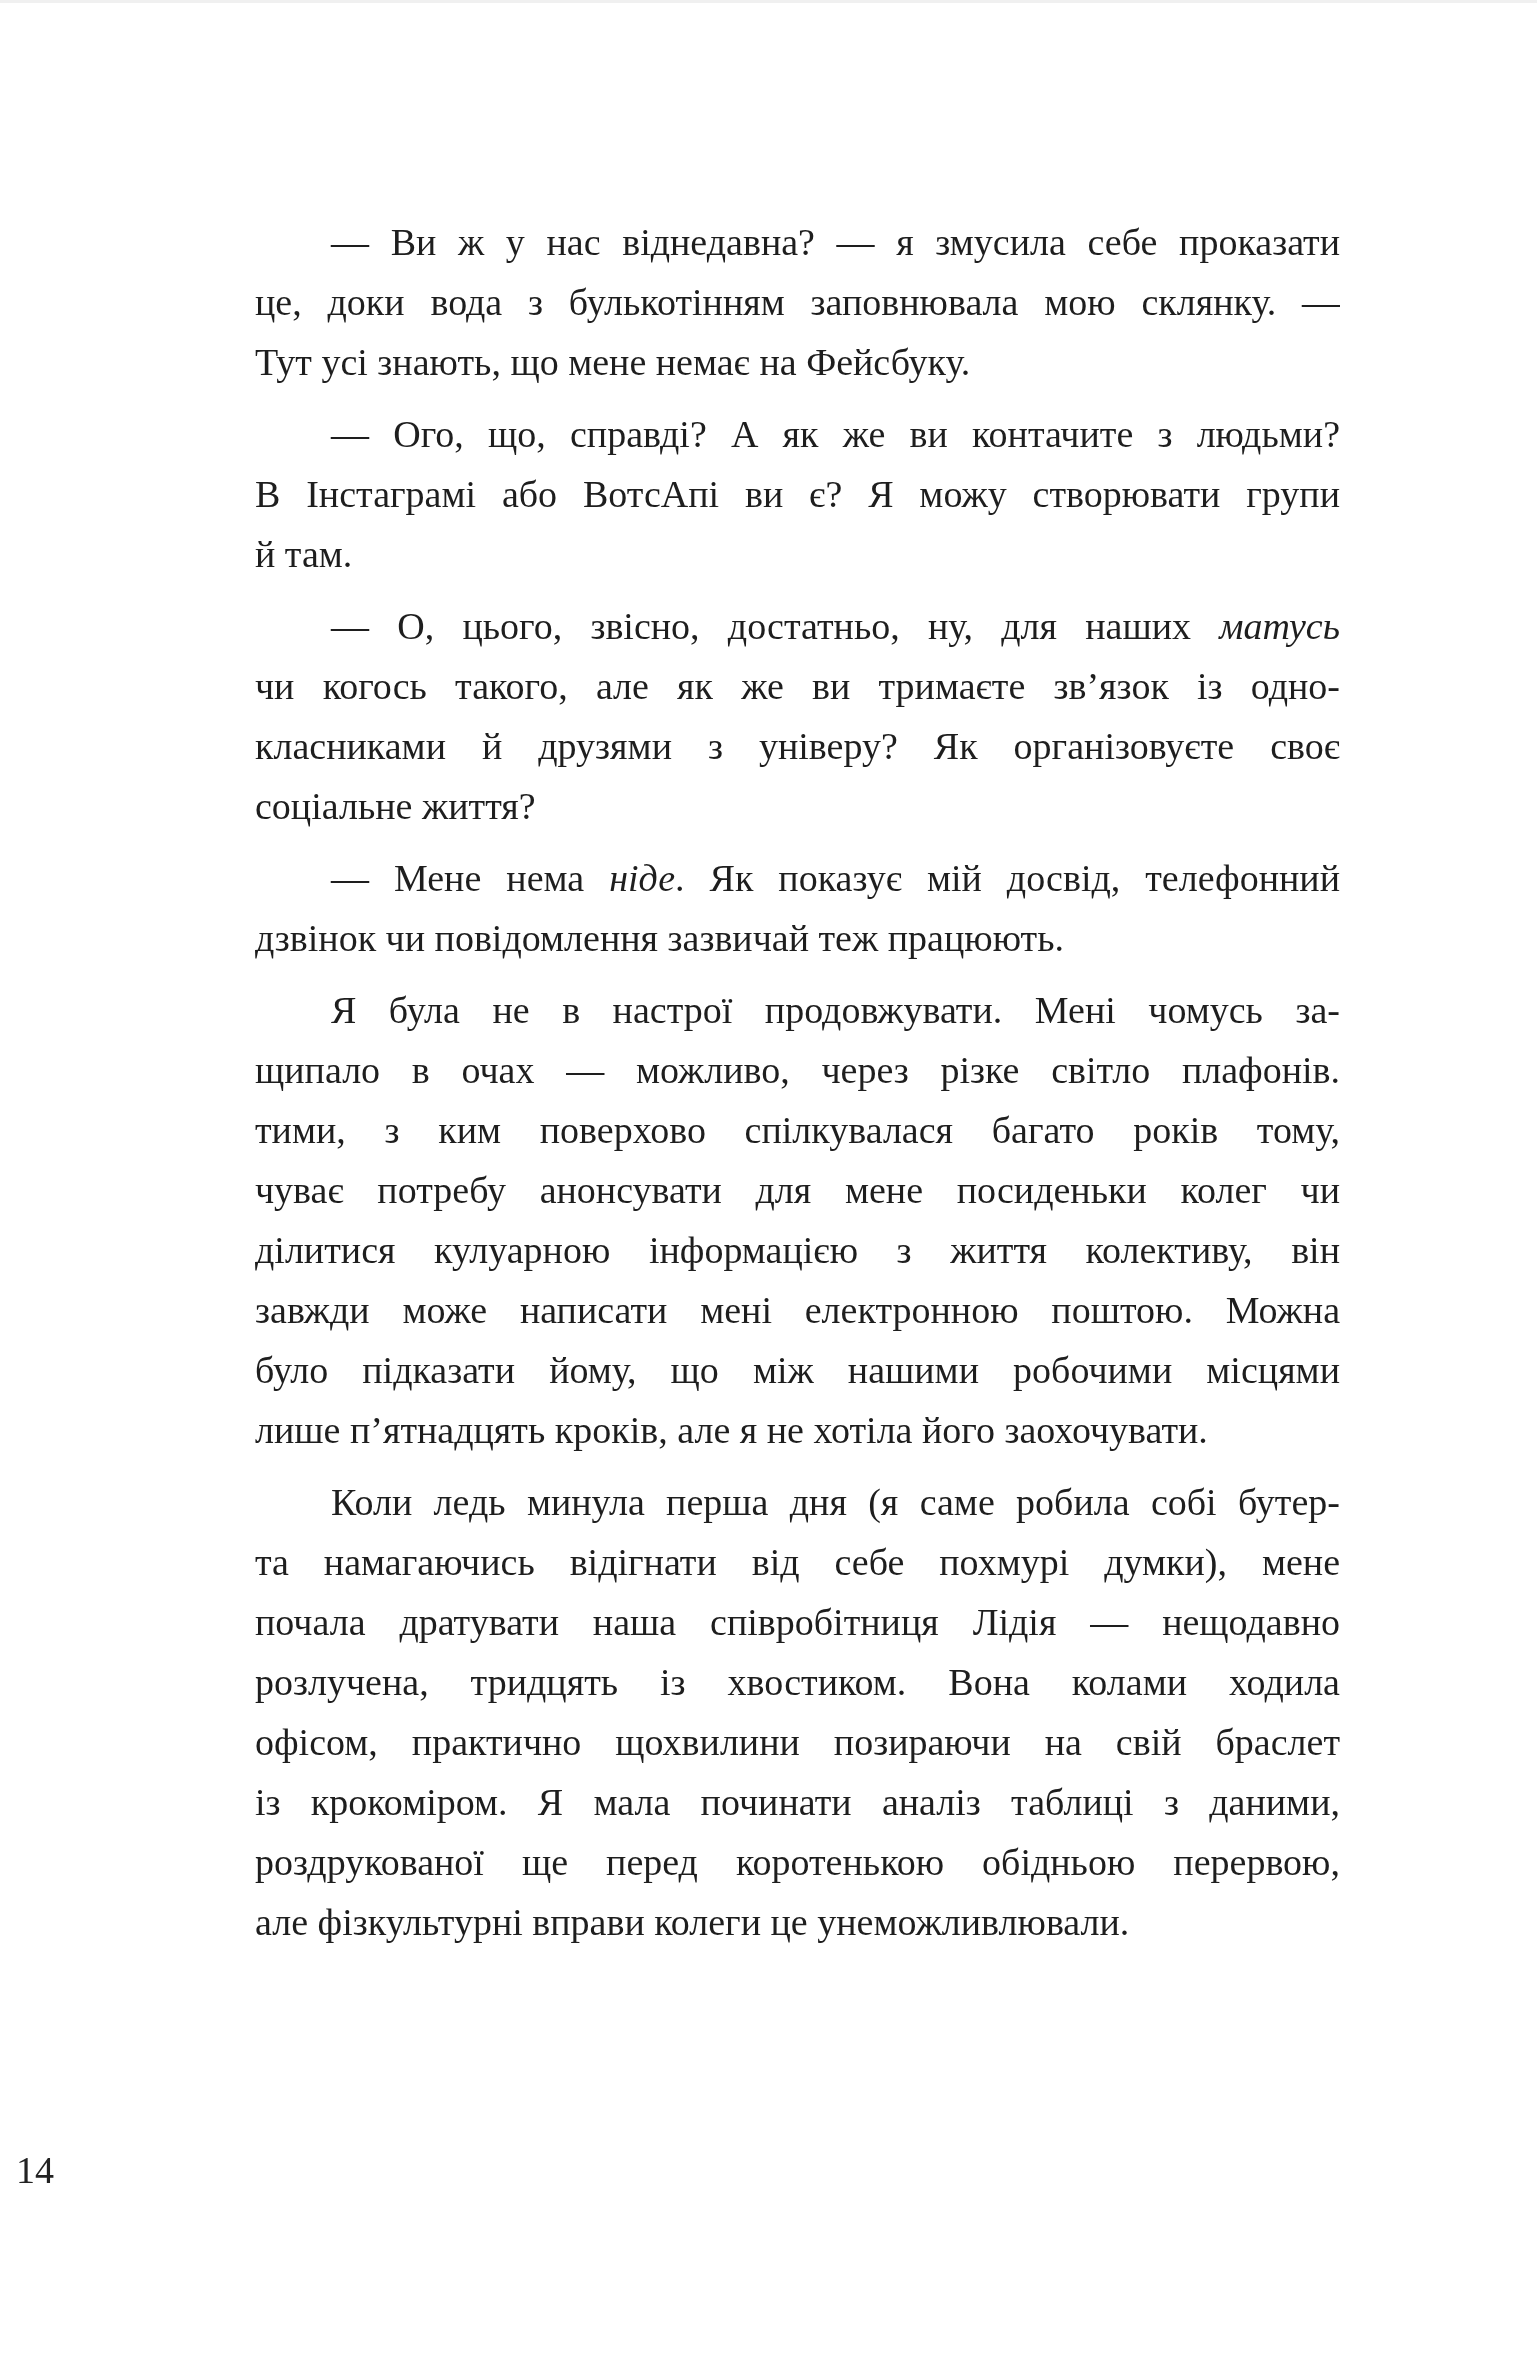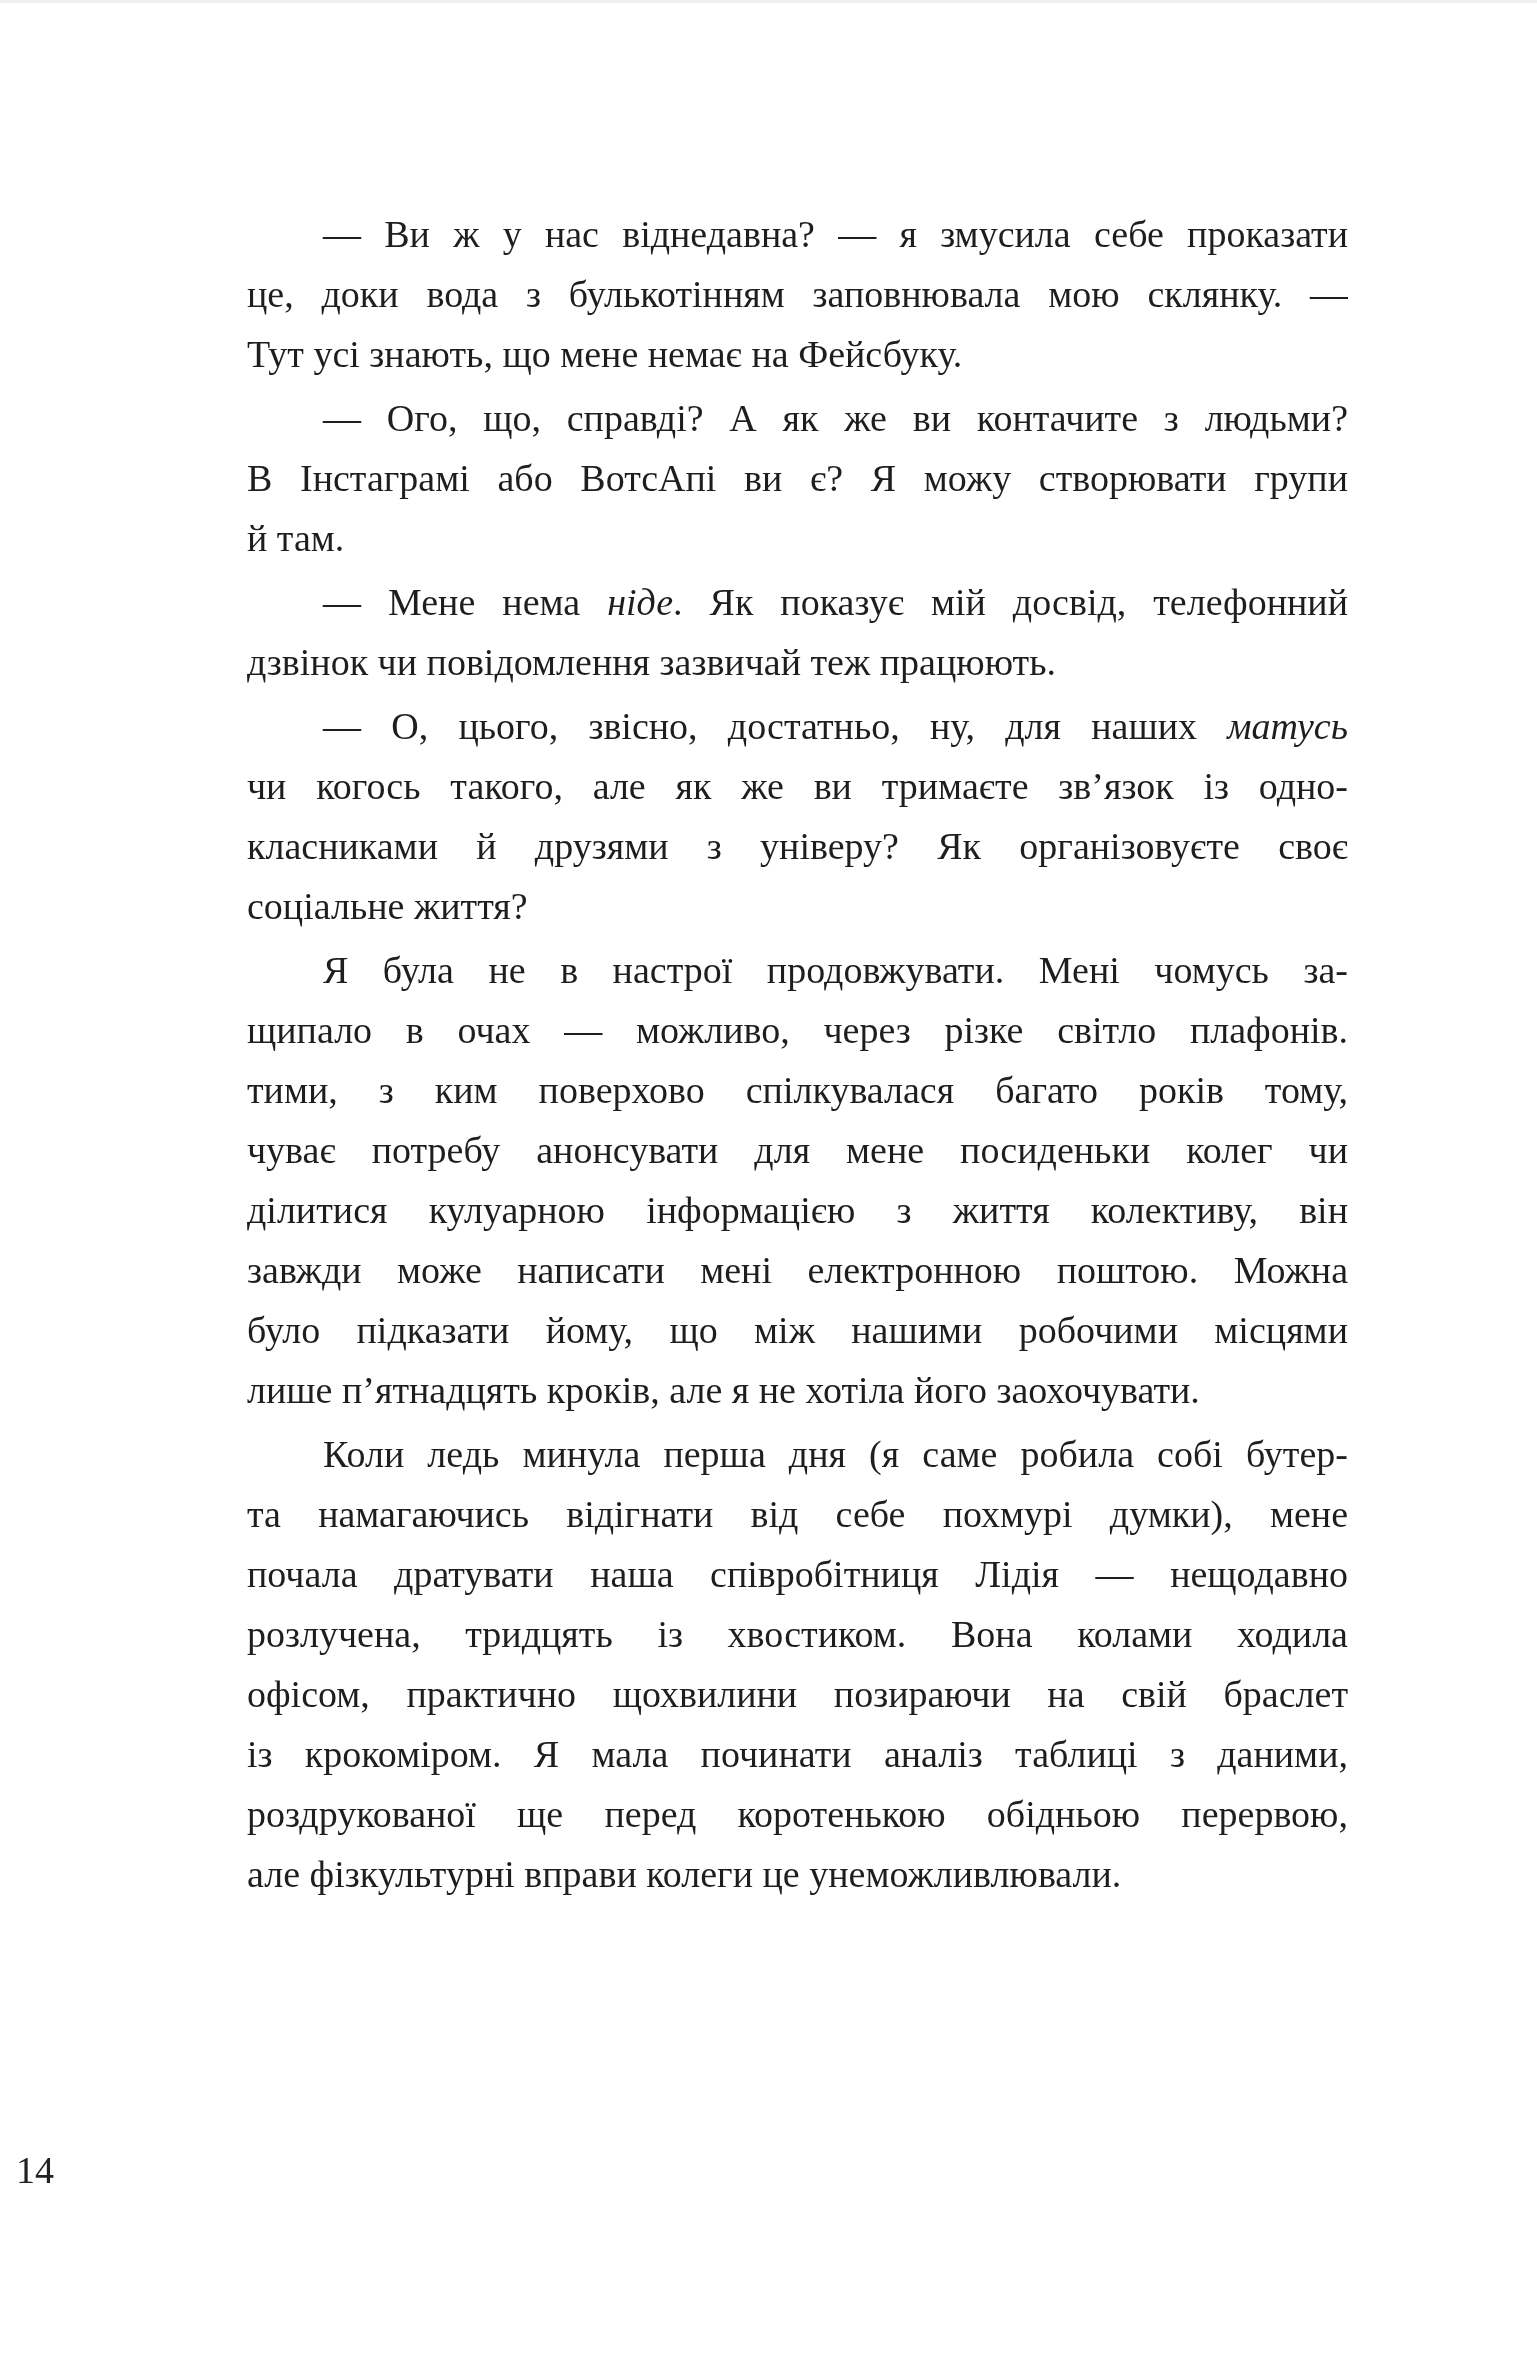--- a/index.html
+++ b/index.html
@@ -23,21 +23,21 @@
   .text-block {
     position: absolute;
     left: 243px;
     top: 200px;
     width: 1109px;
     font-size: 38px;
     line-height: 60px;
     color: #1e1e1e;
     letter-spacing: 0;
   }
-  .paragraph { margin: 4px; padding: 0; }
+  .paragraph { margin: 12px; padding: 0; }
   .line {
     height: 60px;
     overflow: hidden;
     text-align: justify;
     text-align-last: justify;
     white-space: normal;
   }
   .line.last { text-align-last: left; }
   .line.indent { text-indent: 76px; }
   .it { font-style: italic; }
@@ -63,28 +63,28 @@
         <div class="line indent">— Ви ж у нас віднедавна? — я змусила себе проказати</div>
         <div class="line">це, доки вода з булькотінням заповнювала мою склянку. —</div>
         <div class="line last">Тут усі знають, що мене немає на Фейсбуку.</div>
       </div>
       <div class="paragraph">
         <div class="line indent">— Ого, що, справді? А як же ви контачите з людьми?</div>
         <div class="line">В Інстаграмі або ВотсАпі ви є? Я можу створювати групи</div>
         <div class="line last">й там.</div>
       </div>
       <div class="paragraph">
-        <div class="line indent">— Мене нема <span class="it">ніде</span>. Як показує мій досвід, телефонний</div>
-        <div class="line last">дзвінок чи повідомлення зазвичай теж працюють.</div>
-      </div>
-      <div class="paragraph">
         <div class="line indent">— О, цього, звісно, достатньо, ну, для наших <span class="it">матусь</span></div>
         <div class="line">чи когось такого, але як же ви тримаєте зв’язок із одно-</div>
         <div class="line">класниками й друзями з універу? Як організовуєте своє</div>
         <div class="line last">соціальне життя?</div>
+      </div>
+      <div class="paragraph">
+        <div class="line indent">— Мене нема <span class="it">ніде</span>. Як показує мій досвід, телефонний</div>
+        <div class="line last">дзвінок чи повідомлення зазвичай теж працюють.</div>
       </div>
       <div class="paragraph">
         <div class="line indent">Я була не в настрої продовжувати. Мені чомусь за-</div>
         <div class="line">щипало в очах — можливо, через різке світло плафонів.</div>
         <div class="line">тими, з ким поверхово спілкувалася багато років тому,</div>
         <div class="line">чуває потребу анонсувати для мене посиденьки колег чи</div>
         <div class="line">ділитися кулуарною інформацією з життя колективу, він</div>
         <div class="line">завжди може написати мені електронною поштою. Можна</div>
         <div class="line">було підказати йому, що між нашими робочими місцями</div>
         <div class="line last">лише п’ятнадцять кроків, але я не хотіла його заохочувати.</div>

